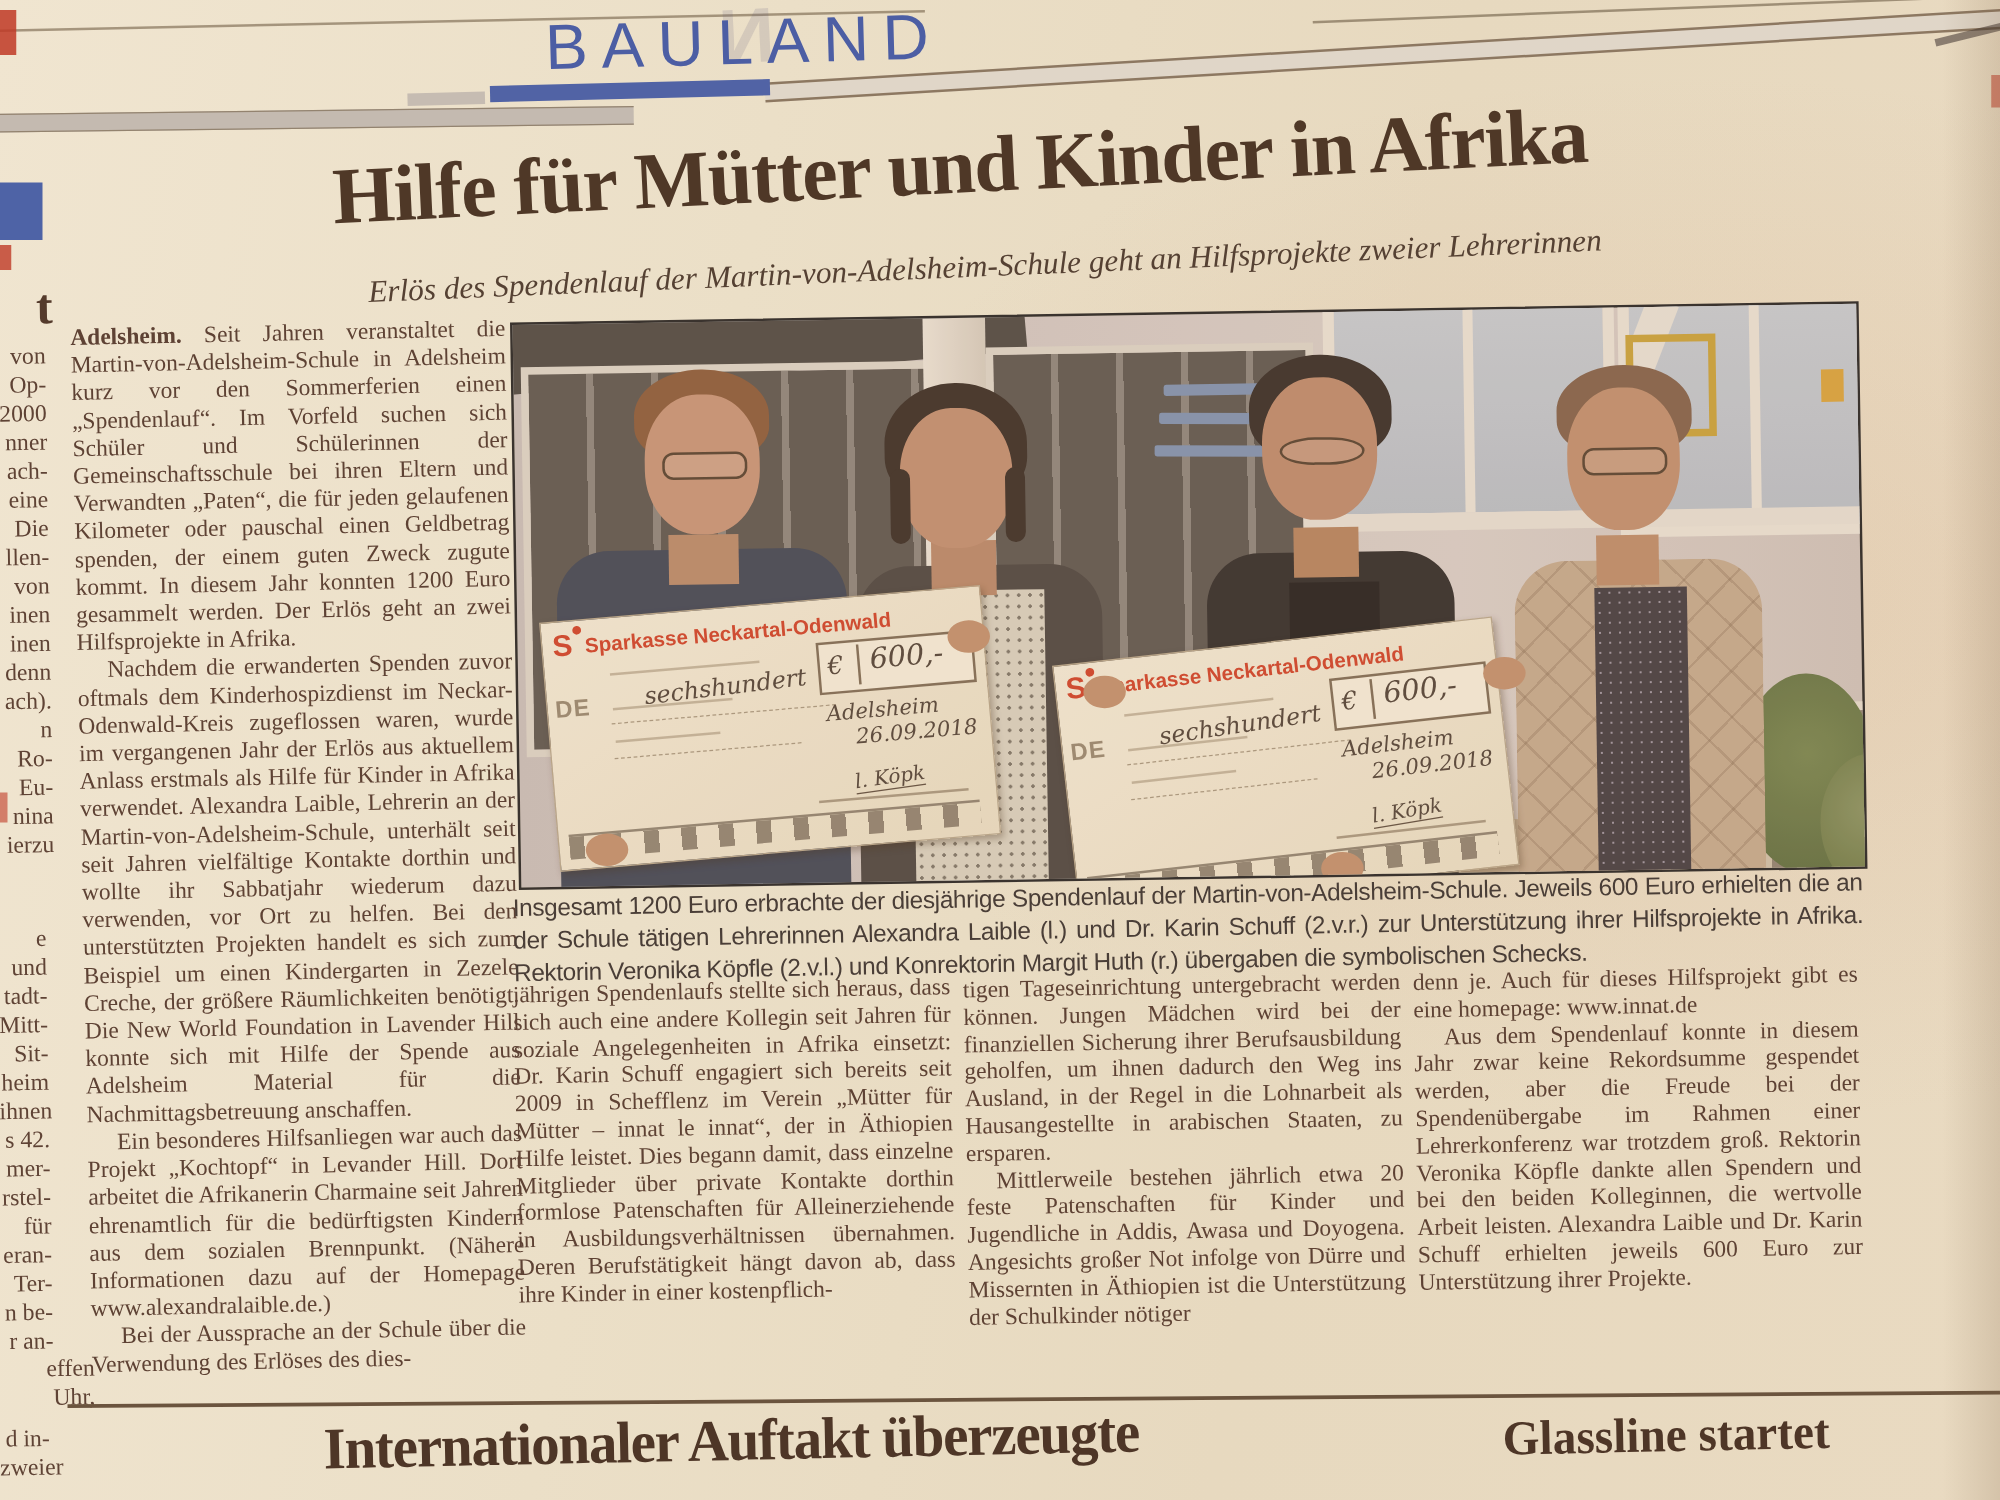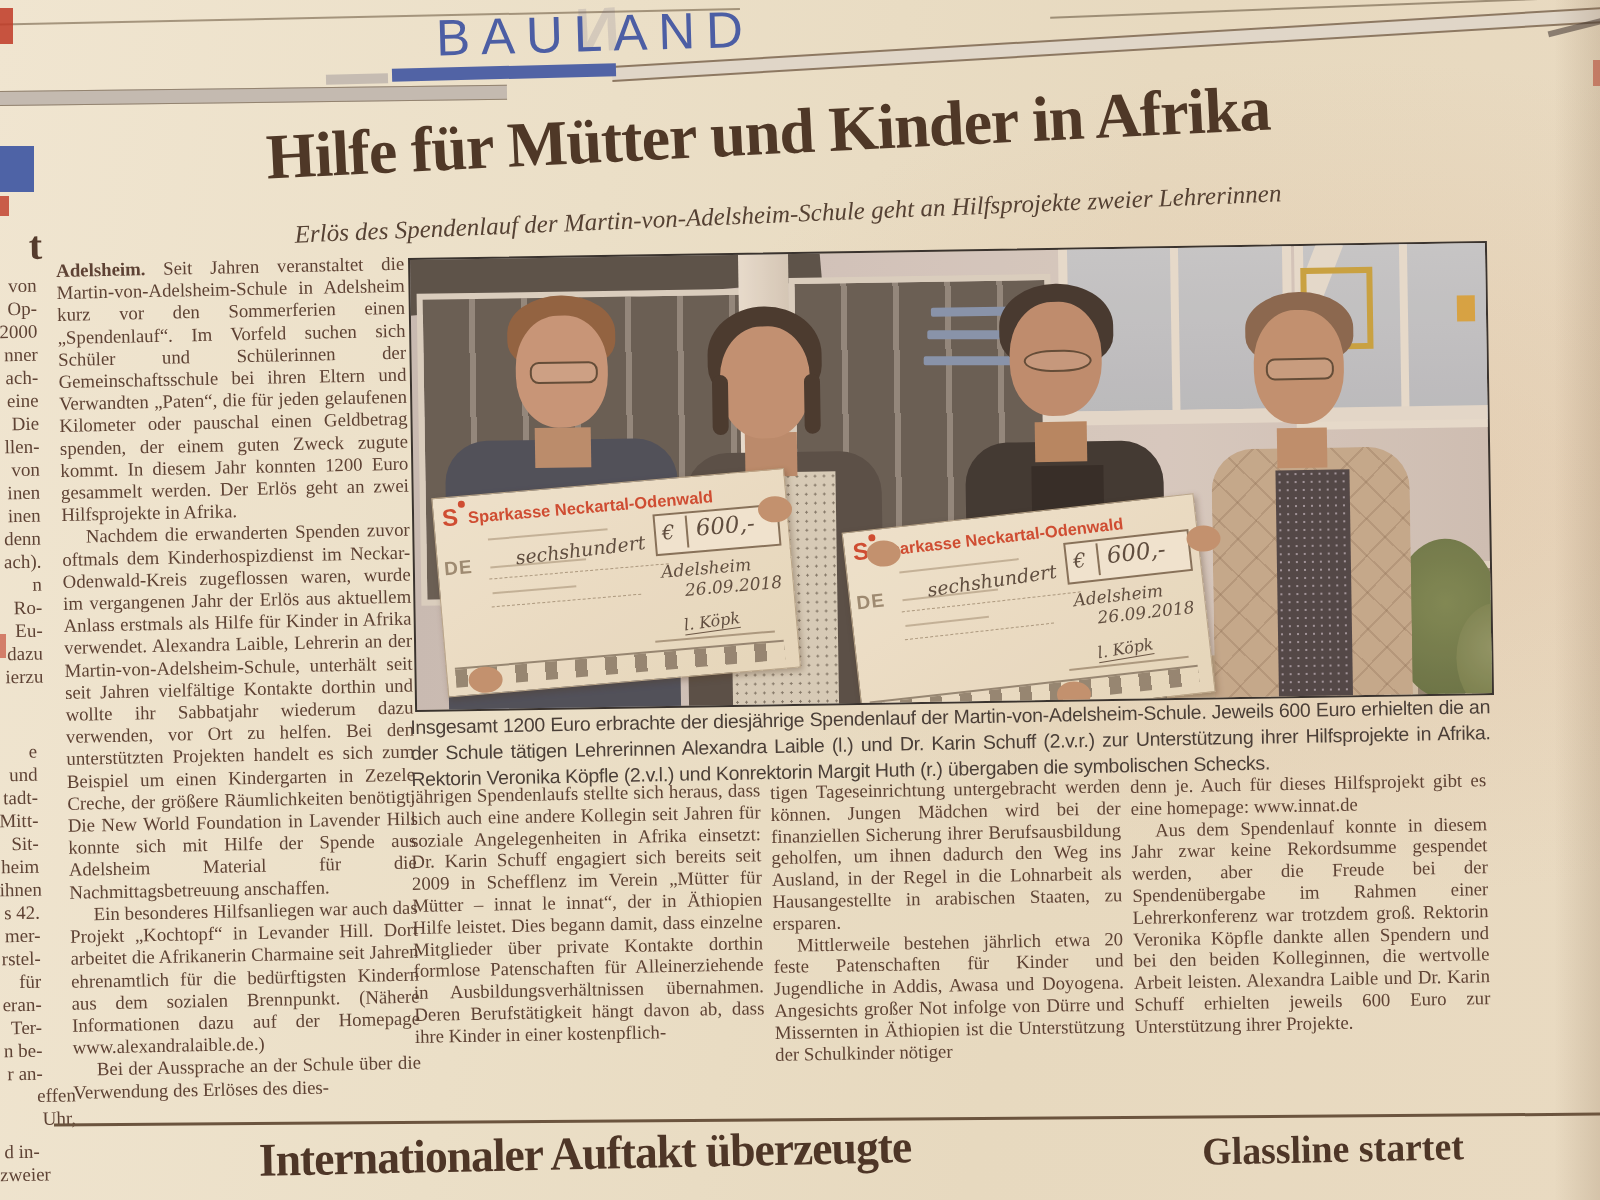--- a/index.html
+++ b/index.html
@@ -188,21 +188,21 @@
     <div>eine</div>
     <div>Die</div>
     <div>llen-</div>
     <div>von</div>
     <div>inen</div>
     <div>inen</div>
     <div>denn</div>
     <div>ach).</div>
     <div>n Ro-</div>
     <div>Eu-</div>
-    <div>dazu</div>
+    <div>nina</div>
     <div>ierzu</div>
   </div>
   <div class="neighbor ng2">
     <div>e und</div>
     <div>tadt-</div>
     <div>Mitt-</div>
     <div>Sit-</div>
     <div>heim</div>
     <div>ihnen</div>
     <div>s 42.</div>

